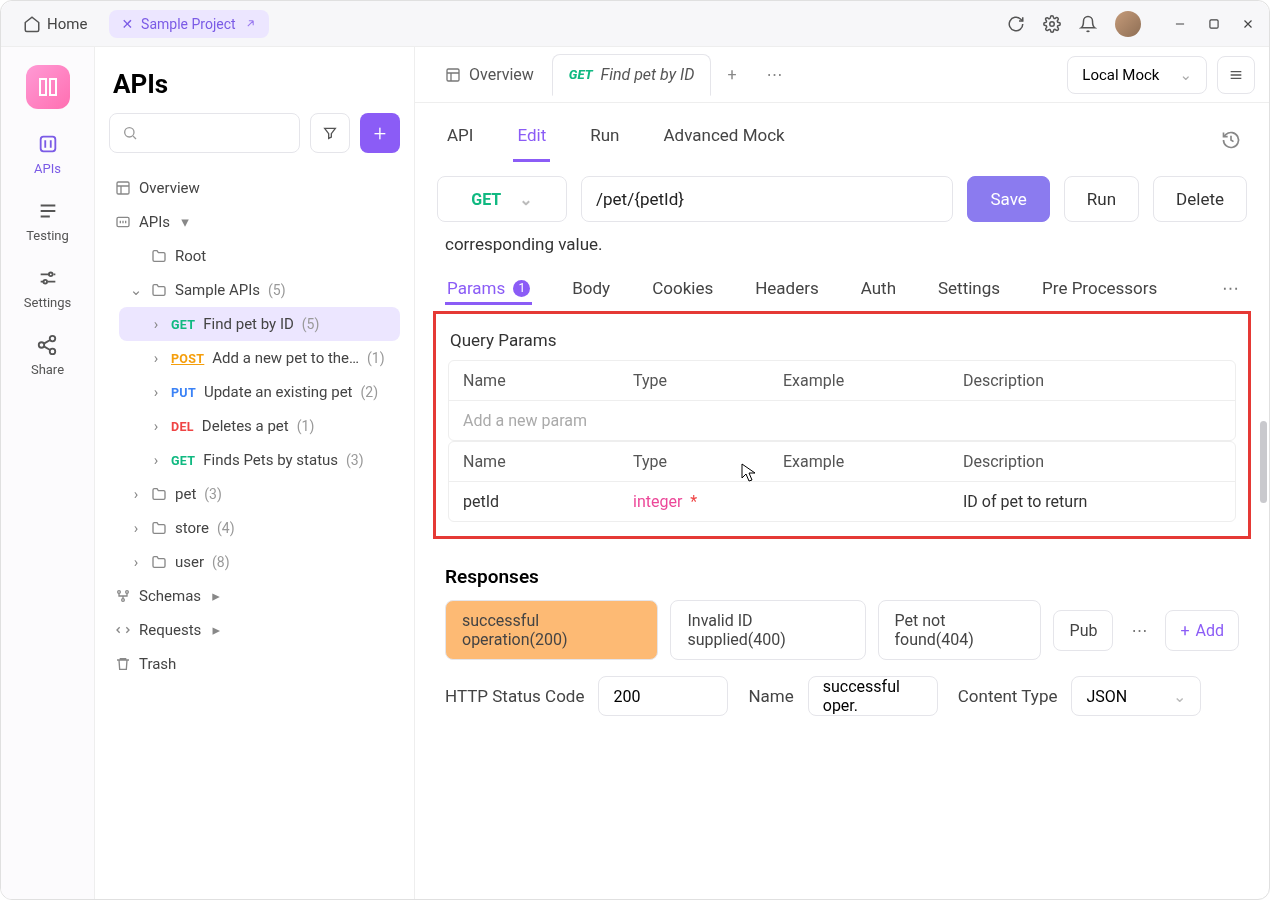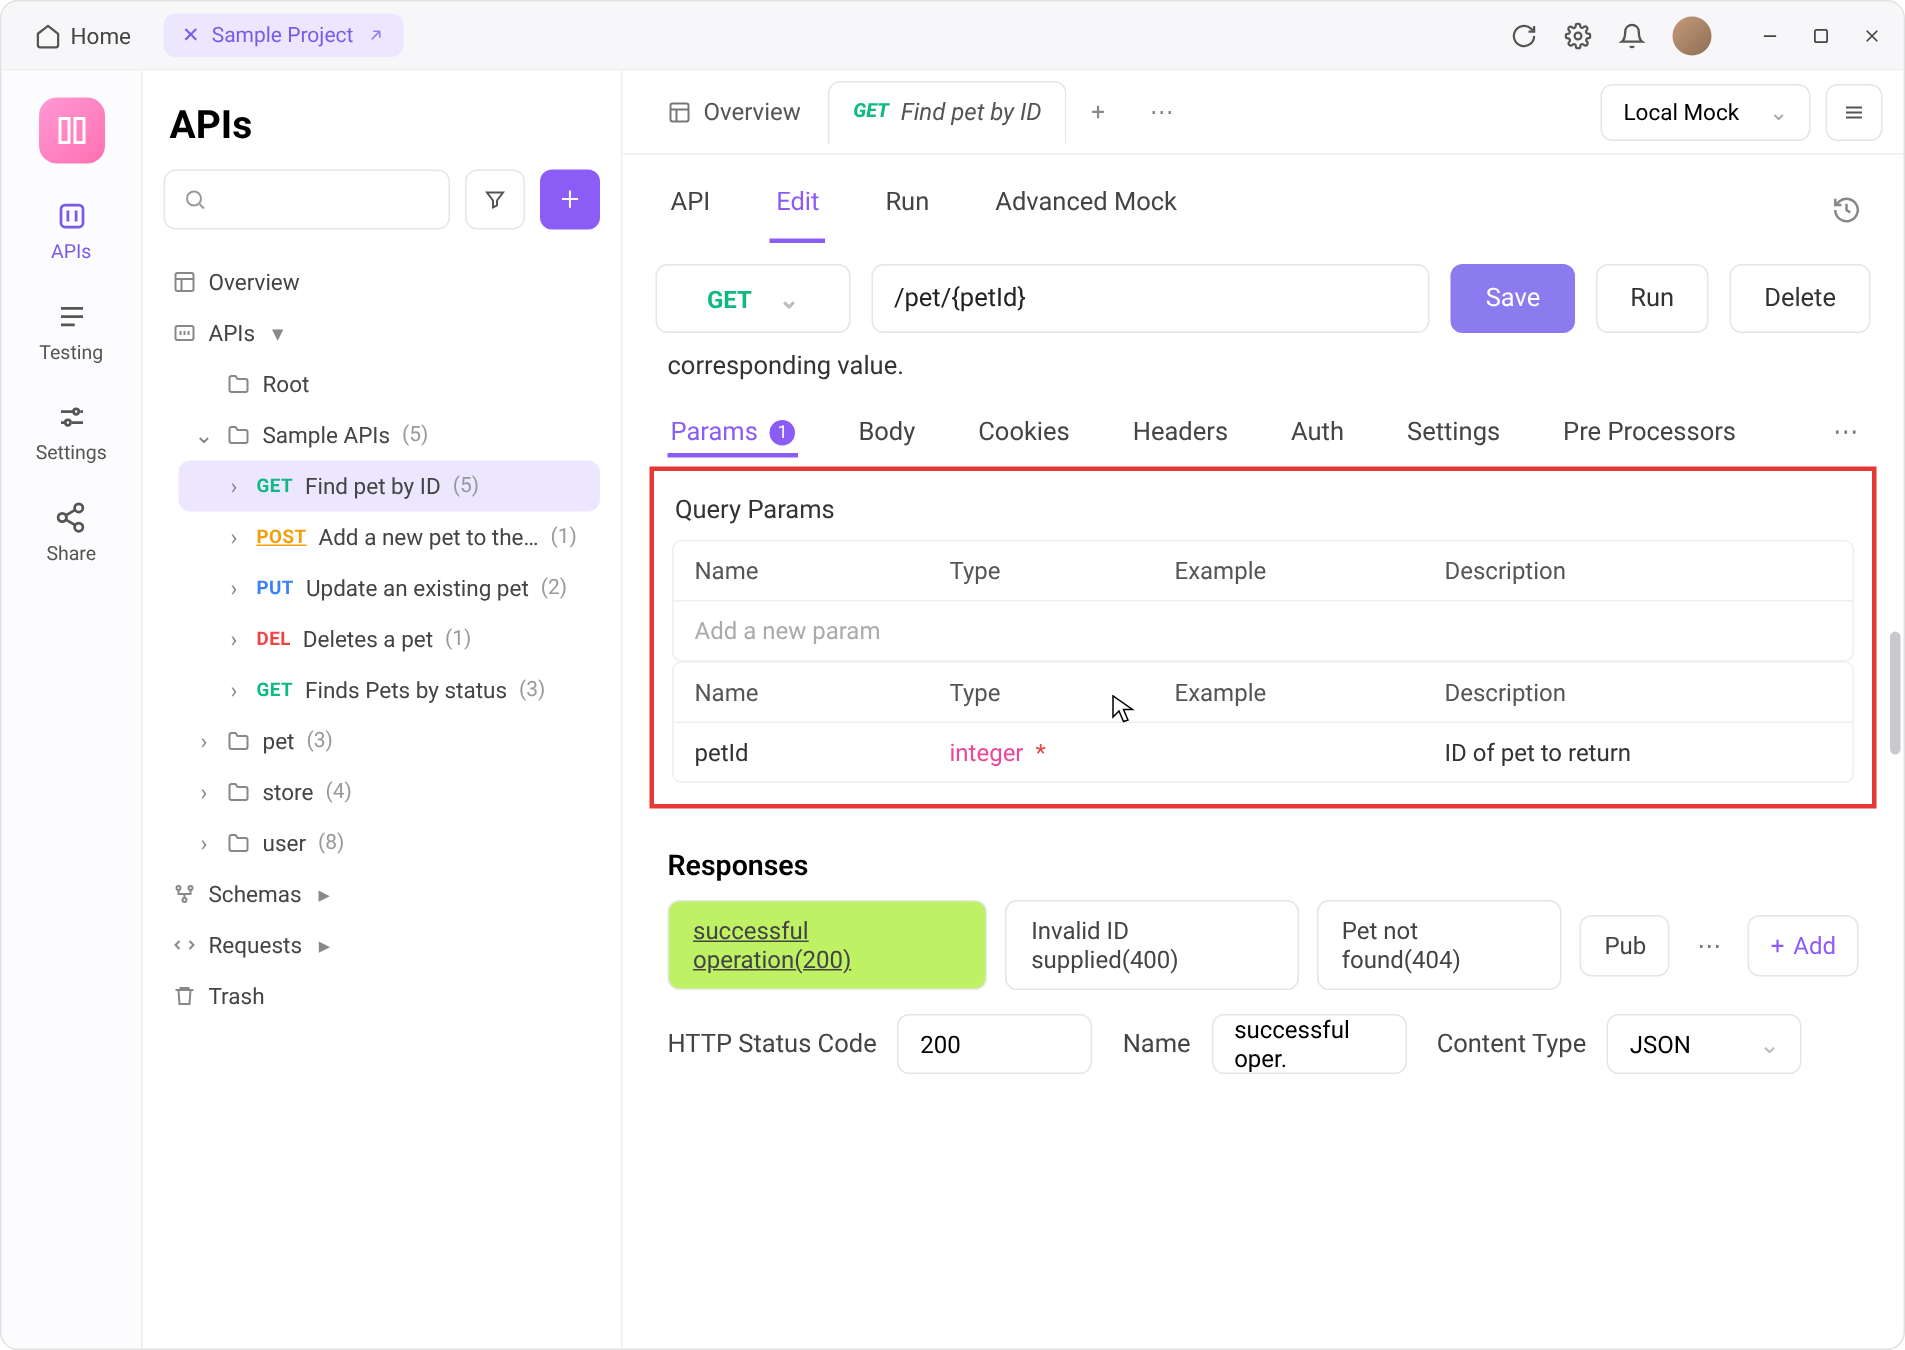--- a/index.html
+++ b/index.html
@@ -77,21 +77,21 @@
 .pt-head,.pt-row { display:grid; grid-template-columns: 170px 150px 180px 1fr; padding:10px 14px; font-size:16px; }
 .pt-head { color:#555; border-bottom:1px solid #eee; }
 .pt-row { color:#333; }
 .pt-placeholder { color:#aaa; }
 .type-int { color:#ec4899; }
 .req-star { color:#ef4444; margin-left:8px; }
 
 .resp-head { font-size:19px; font-weight:600; padding:14px 30px 12px; }
 .resp-row { display:flex; gap:12px; padding:0 30px; align-items:center; }
 .resp-tab { border:1px solid #e5e5ea; border-radius:8px; padding:10px 16px; font-size:16px; color:#444; }
-.resp-tab.active { background:#bef264;text-decoration:underline; }
+.resp-tab.active { background:#fdba74; }
 .resp-row .more { color:#777; padding:0 6px; }
 .add-resp { margin-left:auto; border:1px solid #e5e5ea; border-radius:8px; padding:10px 14px; color:#8b5cf6; display:flex; gap:6px; align-items:center; }
 
 .form-area { padding:16px 30px; display:flex; flex-direction:row; gap:20px; font-size:17px; }
 .form-line { display:flex; align-items:center; gap:14px; }
 .form-line label { color:#444; }
 .finput { border:1px solid #e5e5ea; border-radius:8px; height:40px; padding:0 14px; font-size:16px; display:flex; align-items:center; min-width:130px; }
 .fsel { display:flex; align-items:center; gap:36px; justify-content:space-between; }
 
 .cursor { position:absolute; left:740px; top:462px; pointer-events:none; }

